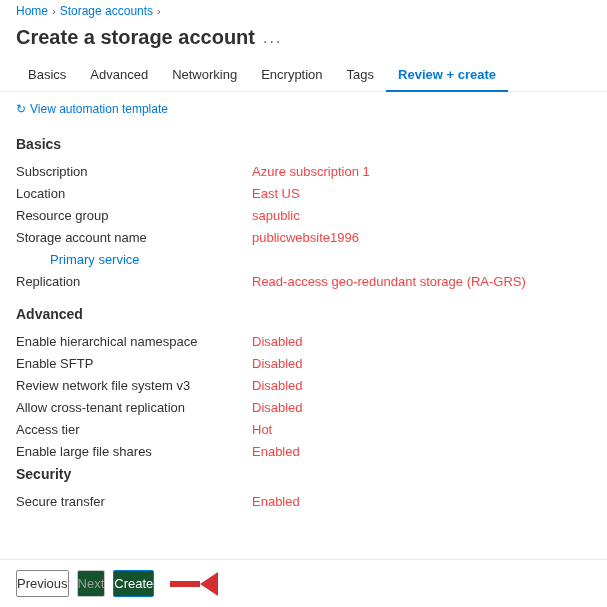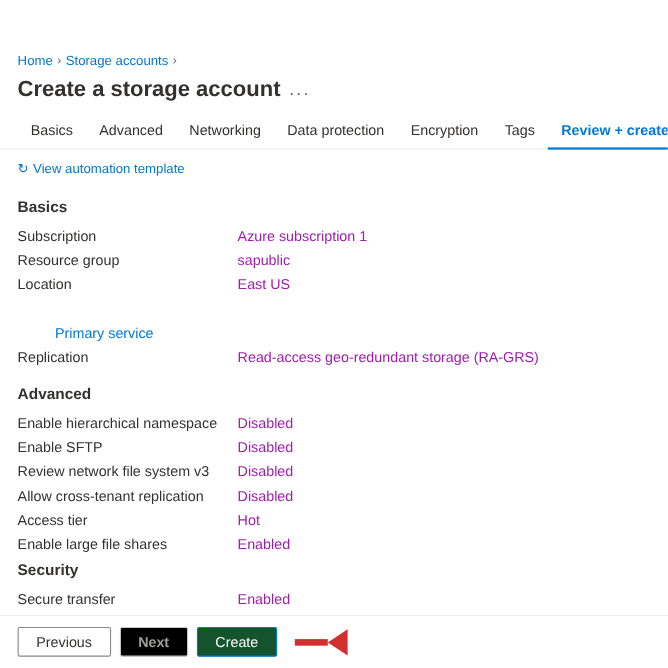--- a/index.html
+++ b/index.html
@@ -8,25 +8,24 @@
       font-size: 13px;
       color: #323130;
       background: #fff;
       width: 607px;
       min-height: 607px;
       overflow: hidden;
     }
     .breadcrumb {
       display: flex;
       align-items: center;
-      padding: 14px 16px 4px 16px;
+      padding: 4px 16px 4px 16px;
       font-size: 12px;
       color: #0078d4;
       gap: 4px;
-      margin-top: 34px;
     }
     .breadcrumb span { color: #605e5c; }
     .breadcrumb a { color: #0078d4; text-decoration: none; cursor: pointer; }
     .breadcrumb .separator { color: #605e5c; font-size: 11px; }
     .page-header {
       display: flex;
       align-items: center;
       padding: 4px 31px 10px 16px;
       gap: 8px;
     }
@@ -77,32 +76,33 @@
       max-height: 490px;
     }
     .section-title {
       font-size: 14px;
       font-weight: 700;
       color: #323130;
       margin: 10px 0 8px 0;
     }
     .field-row {
       display: flex;
-      align-items: flex-start;
+      align-items: center;
       padding: 3px 0;
       min-height: 22px;
+      gap: 36px;
     }
     .field-label {
       width: 200px;
       min-width: 200px;
       color: #323130;
       font-size: 13px;
     }
     .field-value {
-      color: #a21caf;
+      color: #ef4444;
       font-size: 13px;
       flex: 1;
     }
     .field-label.link-style {
       color: #0078d4;
       cursor: pointer;
       margin-left: 34px;
     }
     .footer {
       position: absolute;
@@ -110,37 +110,36 @@
       left: 0;
       right: 0;
       background: #fff;
       border-top: 1px solid #edebe9;
       padding: 10px 16px;
       display: flex;
       align-items: center;
       gap: 8px;
     }
     .btn {
-      padding: 5px 16px;
+      padding: 5px 0;
       font-size: 13px;
       cursor: pointer;
       border-radius: 2px;
       font-family: inherit;
     }
     .btn-default {
       background: #fff;
       border: 1px solid #8a8886;
       color: #323130;
     }
     .btn-default:disabled {
-      background: #000000;
+      background: #14532d;
       color: #a19f9d;
       border-color: #c8c6c4;
       cursor: default;
-      font-weight: bold;
     }
     .btn-primary {
       background: #14532d;
       border: 1px solid #0078d4;
       color: #fff;
     }
     .arrow-indicator {
       display: flex;
       align-items: center;
       margin-left: 8px;
@@ -170,47 +169,48 @@
 
 <div class="page-header">
   <h1 class="page-title">Create a storage account</h1>
   <span class="more-btn">...</span>
 </div>
 
 <div class="tabs">
   <div class="tab">Basics</div>
   <div class="tab">Advanced</div>
   <div class="tab">Networking</div>
-  <div class="tab">Data protection</div>
   <div class="tab">Encryption</div>
   <div class="tab">Tags</div>
   <div class="tab active">Review + create</div>
 </div>
 
 <div class="automation-link">
   <span class="icon">↻</span>
   <span>View automation template</span>
 </div>
 
 <div class="content">
 
   <div class="section-title">Basics</div>
   <div class="field-row">
     <span class="field-label">Subscription</span>
     <span class="field-value">Azure subscription 1</span>
   </div>
   <div class="field-row">
+    <span class="field-label">Location</span>
+    <span class="field-value">East US</span>
+  </div>
+  <div class="field-row">
     <span class="field-label">Resource group</span>
     <span class="field-value">sapublic</span>
   </div>
   <div class="field-row">
-    <span class="field-label">Location</span>
-    <span class="field-value">East US</span>
-  </div>
-  <div class="field-row">
+    <span class="field-label">Storage account name</span>
+    <span class="field-value">publicwebsite1996</span>
   </div>
   <div class="field-row">
     <span class="field-label link-style">Primary service</span>
     <span class="field-value"></span>
   </div>
   <div class="field-row">
     <span class="field-label">Replication</span>
     <span class="field-value">Read-access geo-redundant storage (RA-GRS)</span>
   </div>
 

